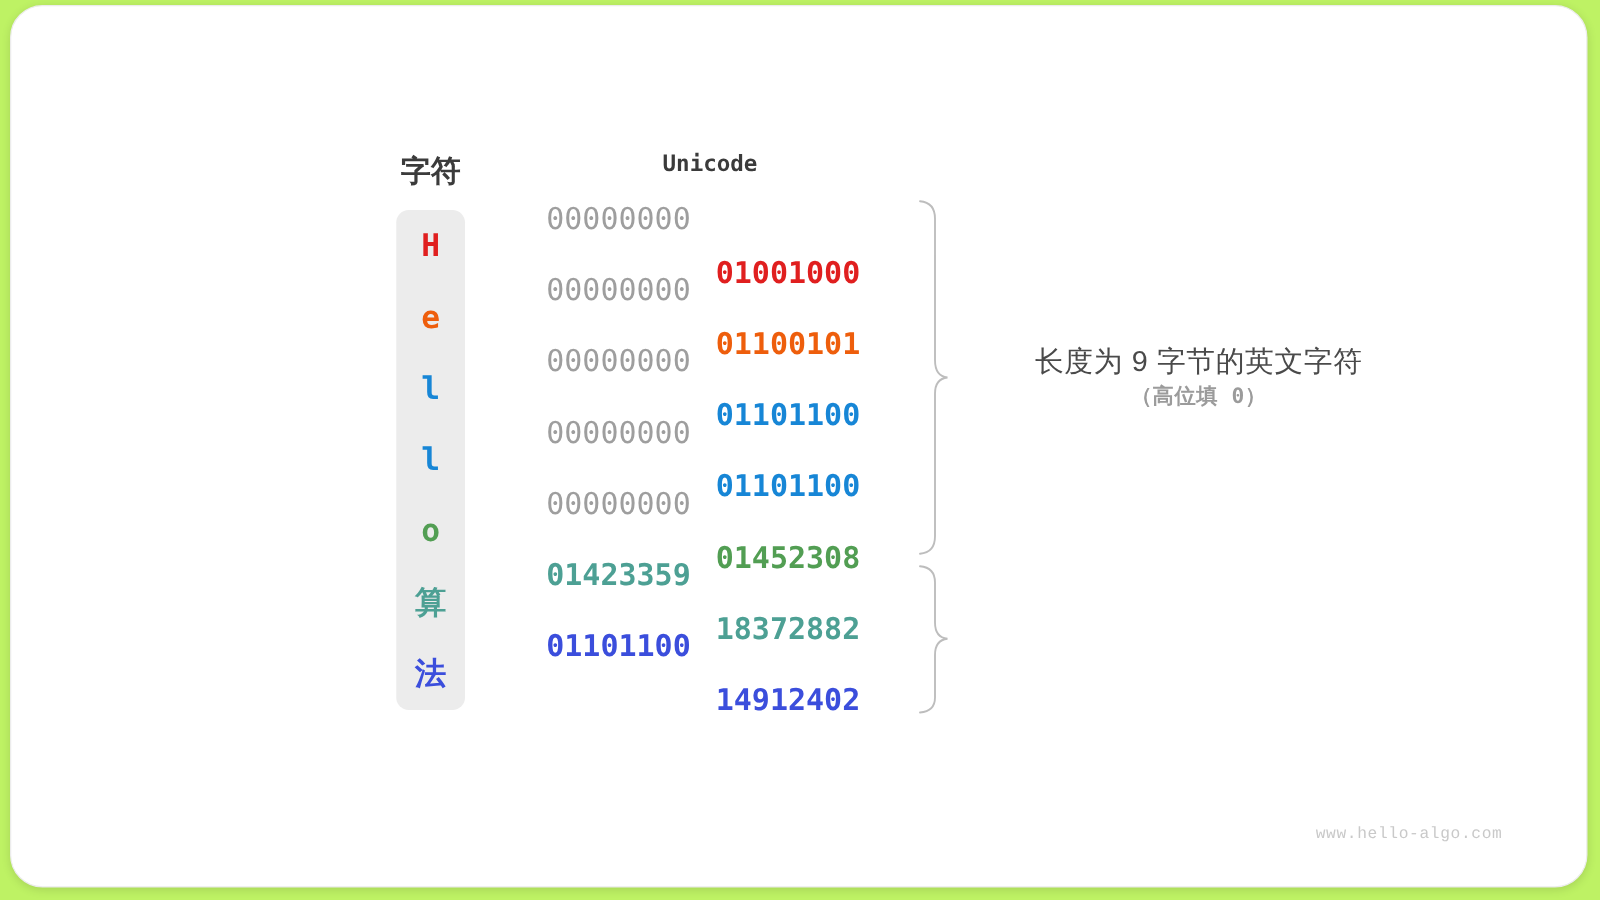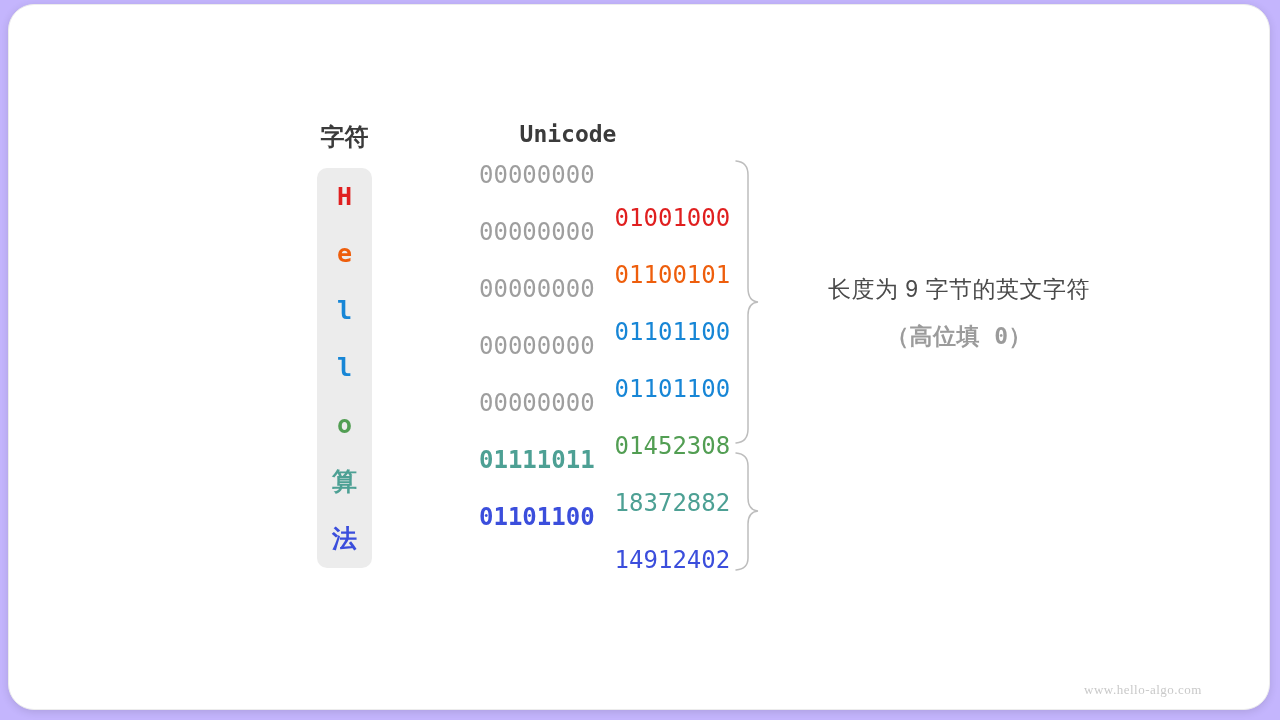--- a/index.html
+++ b/index.html
@@ -5,21 +5,21 @@
   html, body {
     margin: 0;
     padding: 0;
     background: #ffffff;
     font-family: "Liberation Sans", sans-serif;
   }
   .page {
     position: relative;
     width: 1280px;
     height: 720px;
-    background: #c4b5fd;
+    background: #bef264;
     overflow: hidden;
   }
   .card {
     position: absolute;
     left: 8px;
     top: 4px;
     width: 1262px;
     height: 706px;
     background: #ffffff;
     border: 1px solid #ececec;
@@ -37,21 +37,21 @@
     font-weight: 700;
     color: #3b3b3b;
   }
   .header-unicode {
     position: absolute;
     left: 428px;
     top: 116px;
     width: 262px;
     text-align: center;
     font-family: "DejaVu Sans Mono", monospace;
-    font-size: 23px;
+    font-size: 18px;
     font-weight: 700;
     color: #3b3b3b;
   }
   .char-column-bg {
     position: absolute;
     left: 308px;
     top: 163px;
     width: 55px;
     height: 400px;
     background: #ececec;
@@ -77,51 +77,51 @@
   }
   .binary {
     margin-left: 65px;
     display: flex;
     gap: 20px;
     font-family: "DejaVu Sans Mono", monospace;
     font-size: 24px;
     line-height: 1;
     white-space: pre;
   }
-  .byte1 { font-weight: 400; margin-left: 42px; }
-  .byte2 { font-weight: 400; margin-top: 43px; }
+  .byte1 { font-weight: 400; }
+  .byte2 { font-weight: 700; margin-top: 43px; }
   .byte1.cjk { font-weight: 700; }
   .braces-svg {
     position: absolute;
     left: 0;
     top: 0;
     pointer-events: none;
   }
   .annotation {
     position: absolute;
     width: 360px;
     text-align: center;
     color: #4a4a4a;
     font-size: 23px;
     letter-spacing: 0.5px;
   }
   .annotation-1 { left: 770px; top: 269px; }
   .annotation-2 { left: 770px; top: 488px; }
   .annotation .sub-line {
-    margin-top: 16px;
+    margin-top: 0;
     font-weight: 700;
     color: #9b9b9b;
     font-family: "DejaVu Sans Mono", "DejaVu Sans", sans-serif;
-    font-size: 23px;
+    font-size: 17px;
   }
   .watermark {
     position: absolute;
     right: 67px;
-    top: 677px;
-    font-family: Liberation Serif, serif;
+    top: 654px;
+    font-family: Liberation Mono, monospace;
     font-size: 13px;
     color: #c9c9c9;
     letter-spacing: 0.5px;
   }
 </style>
 </head>
 <body>
 
 <div class="page">
   <div class="card">
@@ -163,21 +163,21 @@
       <div class="row">
         <div class="char-cell" style="color: rgb(82, 158, 83);">o</div>
         <div class="binary">
           <span class="byte1" style="color: rgb(158, 158, 158);">00000000</span>
           <span class="byte2" style="color: rgb(82, 158, 83);">01452308</span>
         </div>
       </div>
       <div class="row">
         <div class="char-cell" style="color: rgb(77, 160, 148);">算</div>
         <div class="binary">
-          <span class="byte1 cjk" style="color: rgb(77, 160, 148);">01111011</span>
+          <span class="byte1 cjk" style="color: rgb(77, 160, 148);">01423359</span>
           <span class="byte2" style="color: rgb(77, 160, 148);">18372882</span>
         </div>
       </div>
       <div class="row">
         <div class="char-cell" style="color: rgb(59, 78, 220);">法</div>
         <div class="binary">
           <span class="byte1 cjk" style="color: rgb(59, 78, 220);">01101100</span>
           <span class="byte2" style="color: rgb(59, 78, 220);">14912402</span>
         </div>
       </div>

